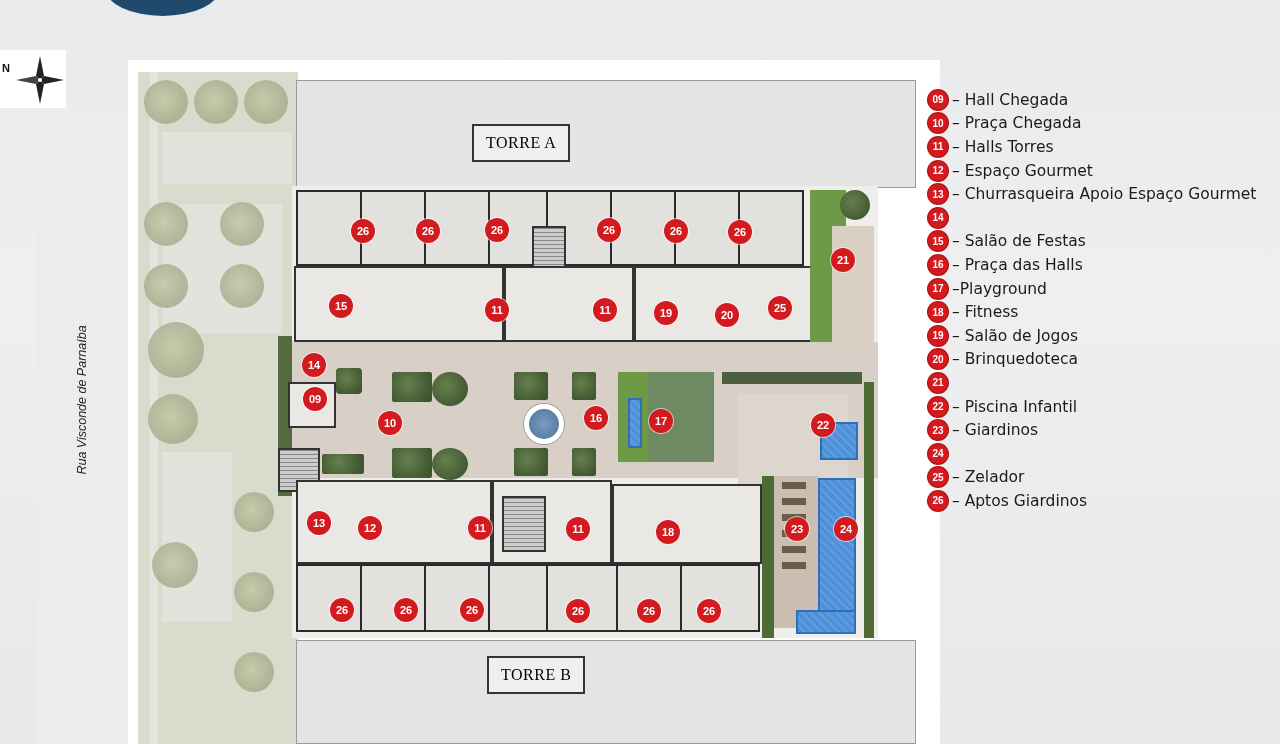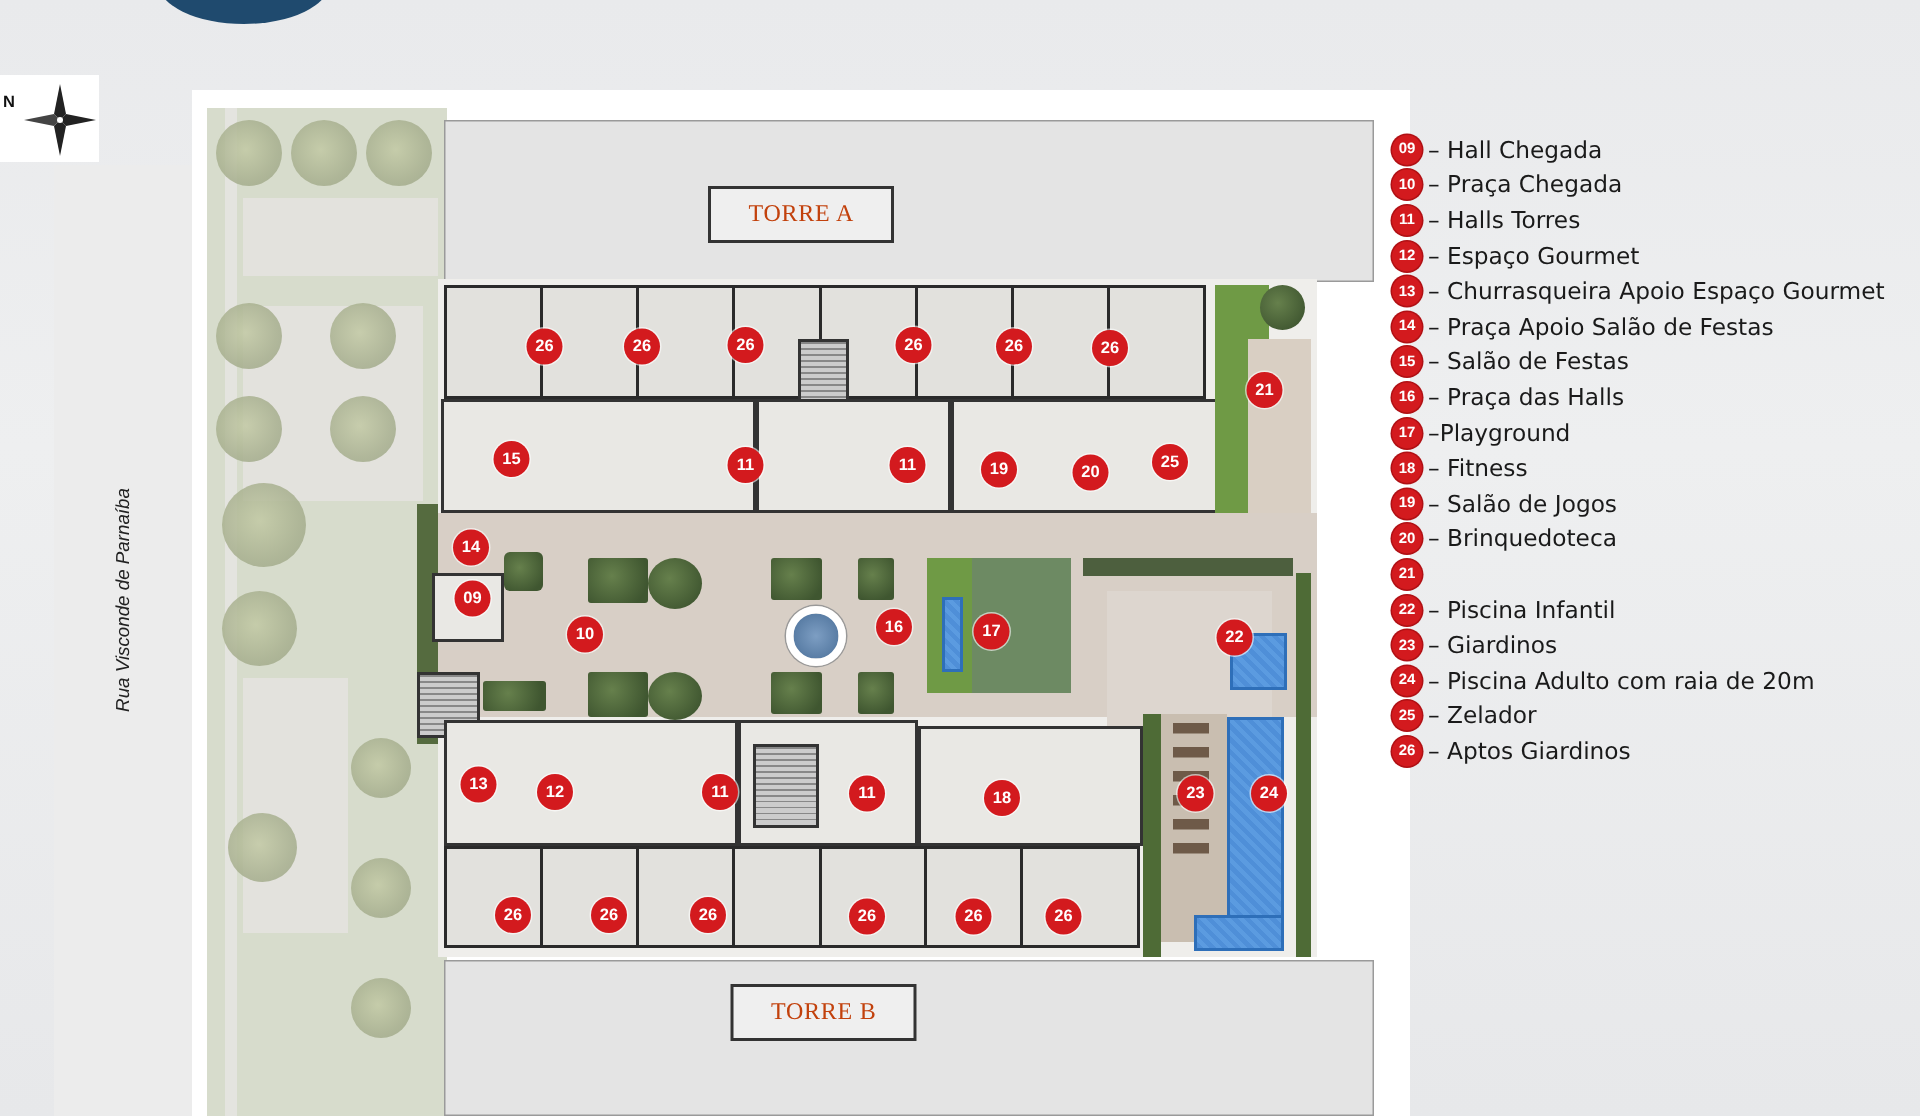--- a/index.html
+++ b/index.html
@@ -42,22 +42,22 @@
     position: absolute; border-radius: 50%;
     background: radial-gradient(circle at 45% 45%, #c2c9a4 0%, #a8b08f 60%, #9aa385 100%);
     opacity: 0.85;
   }
   .torre-area {
     position: absolute; left: 296px; top: 80px; width: 620px; height: 108px; background: #e4e4e4;
     border: 1px solid #9a9a9a;
   }
   .torre-area.b { top: 640px; height: 104px; }
   .torre-label {
-    position: absolute; padding: 8px 25px; background: #efefef; border: 2px solid #333;
-    font: 16px "Liberation Serif", serif; letter-spacing: 0.5px; color: #c2410c;
+    position: absolute; padding: 8px 12px; background: #efefef; border: 2px solid #333;
+    font: 16px "Liberation Serif", serif; letter-spacing: 0.5px; color: #000000;
   }
   .plan {
     position: absolute; left: 292px; top: 186px; width: 586px; height: 452px;
     background: #efeeeb;
   }
   .block { position: absolute; background: #e9e8e4; border: 2px solid #333; }
   .aptrow { position: absolute; display: flex; }
   .apt { height: 100%; border: 2px solid #2a2a2a; background: #e2e1dd; margin-right: -2px; }
   .courtyard { position: absolute; background: #d8cfc6; }
   .tile { position: absolute; background: #e7e2dc; }
@@ -274,21 +274,20 @@
     <div class="legend-item">
       <span class="legend-badge">12</span>
       <span class="legend-text">– Espaço Gourmet</span>
     </div>
     <div class="legend-item">
       <span class="legend-badge">13</span>
       <span class="legend-text">– Churrasqueira Apoio Espaço Gourmet</span>
     </div>
     <div class="legend-item">
       <span class="legend-badge">14</span>
-      <span class="legend-text">– Praça Apoio Salão de Festas</span>
     </div>
     <div class="legend-item">
       <span class="legend-badge">15</span>
       <span class="legend-text">– Salão de Festas</span>
     </div>
     <div class="legend-item">
       <span class="legend-badge">16</span>
       <span class="legend-text">– Praça das Halls</span>
     </div>
     <div class="legend-item">
@@ -313,21 +312,20 @@
     <div class="legend-item">
       <span class="legend-badge">22</span>
       <span class="legend-text">– Piscina Infantil</span>
     </div>
     <div class="legend-item">
       <span class="legend-badge">23</span>
       <span class="legend-text">– Giardinos</span>
     </div>
     <div class="legend-item">
       <span class="legend-badge">24</span>
-      <span class="legend-text">– Piscina Adulto com raia de 20m</span>
     </div>
     <div class="legend-item">
       <span class="legend-badge">25</span>
       <span class="legend-text">– Zelador</span>
     </div>
     <div class="legend-item">
       <span class="legend-badge">26</span>
       <span class="legend-text">– Aptos Giardinos</span>
     </div>
   </div>

